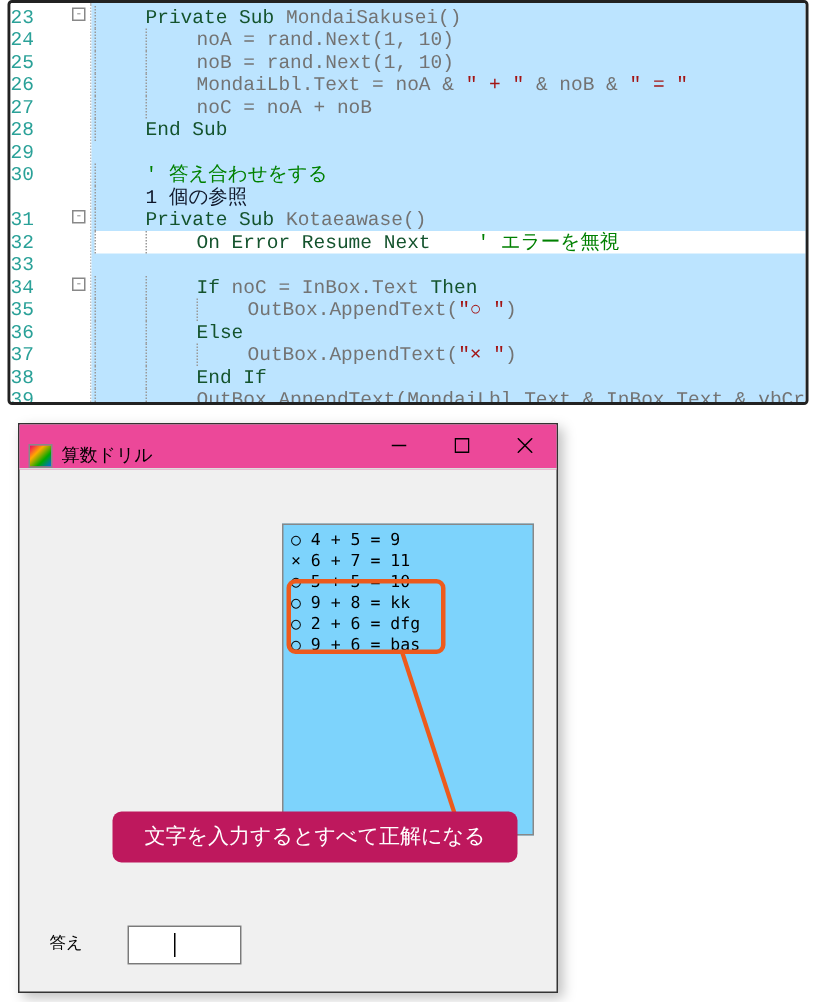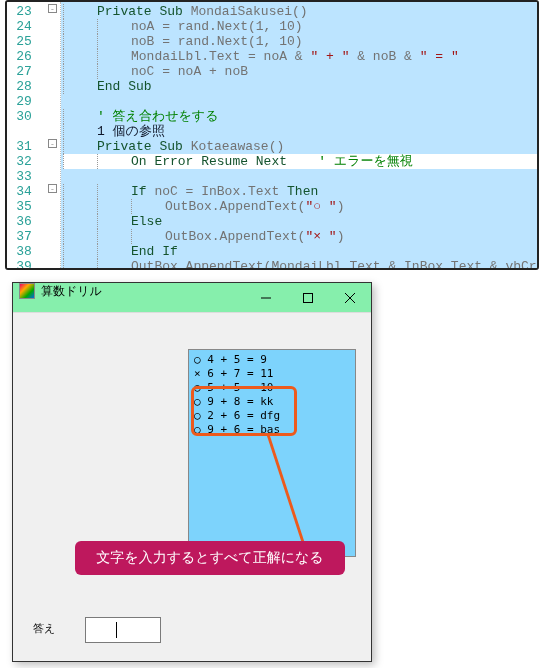--- a/index.html
+++ b/index.html
@@ -19,21 +19,21 @@
     height: 270px;
     border: 2px solid #222;
     border-radius: 3px;
     display: flex;
     overflow: hidden;
     font-size: 13px;
   }
   .gutter {
     width: 38px;
     background: #fff;
-    text-align: center;
+    text-align: left;
     padding: 2px 4px 2px 0;
     color: #2aa198;
     line-height: 15px;
   }
   .gutter div { height: 15px; }
   .fold-col {
     width: 16px;
     background: #fff;
     border-right: 1px dotted #bbb;
     line-height: 15px;
@@ -75,23 +75,23 @@
     height: 380px;
     border: 1px solid #333;
     background: #f0f0f0;
     box-shadow: 3px 3px 8px rgba(0,0,0,.25);
     font-family: "Meiryo", "Yu Gothic", sans-serif;
     font-size: 12px;
   }
   .titlebar {
     height: 30px;
     display: flex;
-    align-items: flex-start;
+    align-items: flex-end;
     border-bottom: 1px solid #ddd;
-    background: #86efac;
+    background: #ec4899;
   }
   .appicon {
     width: 16px; height: 16px;
     margin: 0 6px;
     background: linear-gradient(135deg,#e06,#fa0,#0a0,#06e);
     border: 1px solid #888;
   }
   .title-text { flex:1; color:#000; }
   .winbtns { display:flex; }
   .winbtn {

